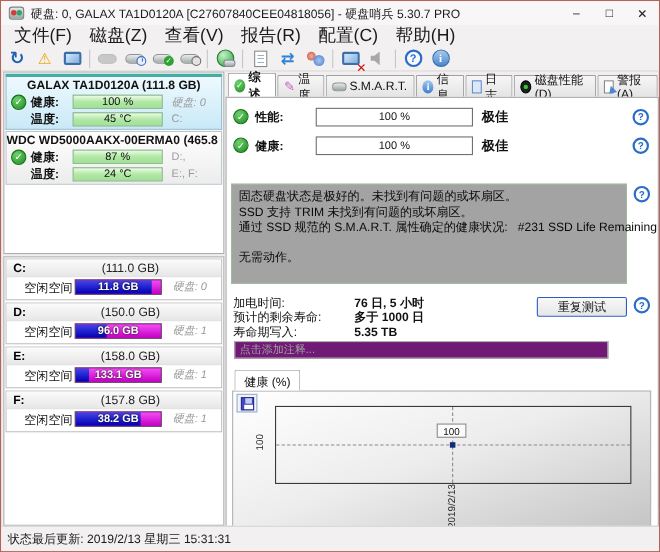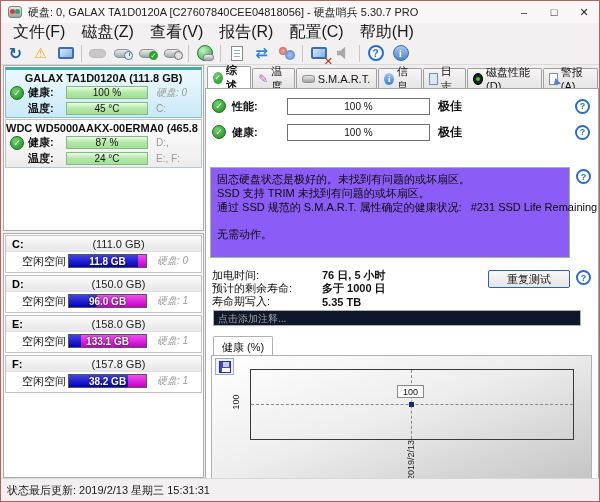--- a/index.html
+++ b/index.html
@@ -95,34 +95,34 @@
 
   .rate-row{position:absolute;left:6px;display:flex;align-items:center;height:18px;width:378px;}
   .rate-label{width:55px;font-size:11px;font-weight:bold;color:#111;margin-left:6px;}
   .rbar{position:relative;width:143px;height:17px;border:1px solid #707070;background:#fff;padding:1px;}
   .rbar .grad{width:100%;height:100%;background:linear-gradient(90deg,#e03828 0%,#e05828 30%,#e8a428 48%,#e8dc30 62%,#98cc30 78%,#30b430 100%);border-radius:2px;}
   .rbar .cap{position:absolute;left:0;right:0;top:1px;bottom:0;display:flex;align-items:center;justify-content:center;font-size:10px;color:#111;}
   .rate-text{margin-left:8px;font-size:12px;font-weight:bold;color:#111;}
   .row-help{margin-left:auto;}
   .help-sm{width:15px;height:15px;border-radius:50%;border:2px solid #2a6cc8;background:#fff;color:#2a6cc8;font-weight:bold;font-size:9px;display:flex;align-items:center;justify-content:center;}
 
-  .status-box{position:absolute;left:4px;top:78px;width:360px;height:91px;background:#8b5cf6;border:1px solid #9fb89f;padding:4px 6px;font-size:11px;line-height:14px;color:#0a0a0a;font-family:"Liberation Mono","DejaVu Sans Mono",monospace;}
+  .status-box{position:absolute;left:4px;top:78px;width:360px;height:91px;background:#a3a3a3;border:1px solid #9fb89f;padding:4px 6px;font-size:11px;line-height:14px;color:#0a0a0a;font-family:"Liberation Mono","DejaVu Sans Mono",monospace;}
   .status-box .ln{white-space:pre;}
   .status-box .bold{font-weight:normal;margin-top:13px;}
 
   .info-rows{position:absolute;left:6px;top:180px;font-size:11px;color:#111;}
   .info-line{display:flex;height:13px;align-items:center;}
   .info-label{width:110px;}
   .info-value{font-weight:bold;}
 
   .retest-btn{position:absolute;left:282px;top:181px;width:82px;height:18px;border:1px solid #2a5cc8;border-radius:2px;background:linear-gradient(#f8f8f8,#e6e6e6);font-size:11px;color:#111;display:flex;align-items:center;justify-content:center;}
   .retest-help{position:absolute;left:370px;top:181px;}
   .gb-help{position:absolute;left:370px;top:80px;}
 
-  .note-input{position:absolute;left:7px;top:221px;width:368px;height:16px;border:1px solid #b0b0b0;font-size:10px;color:#909090;padding:1px 4px;background:#0f172a;}
+  .note-input{position:absolute;left:7px;top:221px;width:340px;height:16px;border:1px solid #b0b0b0;font-size:10px;color:#909090;padding:1px 4px;background:#701a75;}
   .note-input::placeholder{color:#a0a0a0;}
 
   .subtab{position:absolute;left:7px;top:247px;height:19px;padding:3px 8px 0 8px;background:#fff;border:1px solid #b0b0b0;border-bottom:none;font-size:11px;color:#111;border-radius:2px 2px 0 0;z-index:2;}
   .chart-panel{position:absolute;left:5px;top:266px;width:381px;height:142px;background:linear-gradient(160deg,#ffffff 0%,#ededed 45%,#c0c0c0 100%);border:1px solid #b0b0b0;}
   .save-btn{position:absolute;left:3px;top:2px;width:19px;height:17px;border:1px solid #9ab0c6;background:#eef3fa;display:flex;align-items:center;justify-content:center;}
   .floppy{width:12px;height:12px;background:#4646c0;border:1px solid #2e2e90;position:relative;}
   .floppy::before{content:"";position:absolute;left:3px;top:0;width:6px;height:5px;background:#c4ccf2;}
   .floppy::after{content:"";position:absolute;left:2px;bottom:0;width:8px;height:4px;background:#fff;}
   .plot{position:absolute;left:38px;top:13px;width:324px;height:71px;border:1px solid #3a3a3a;}
   .hline{position:absolute;left:0;right:0;top:34px;border-top:1px dashed #8a8a8a;}

